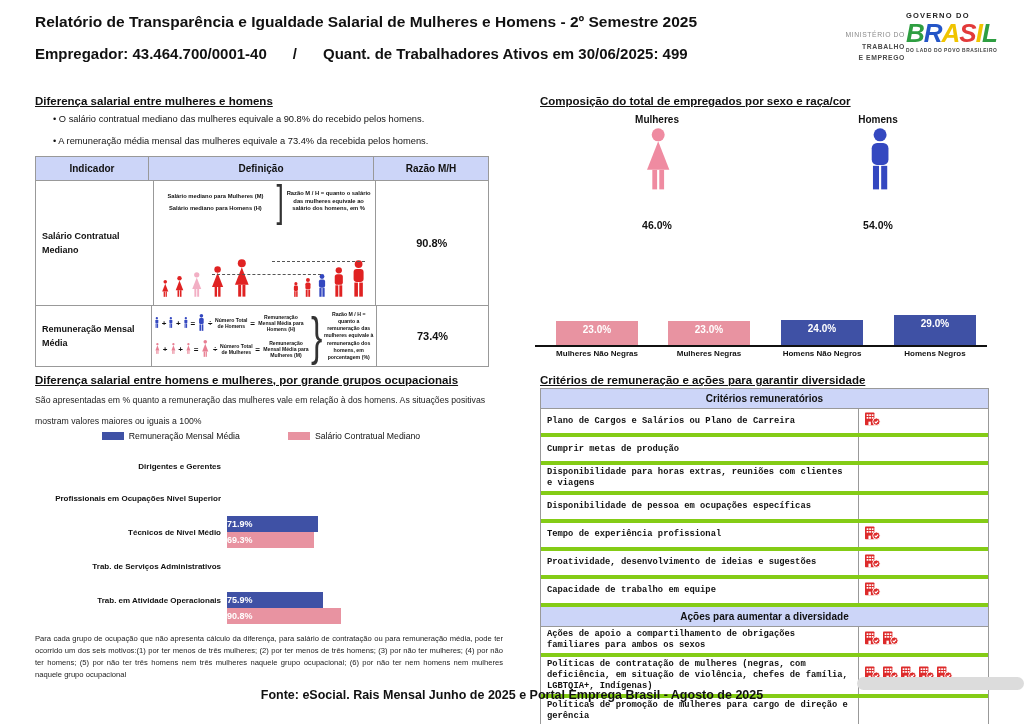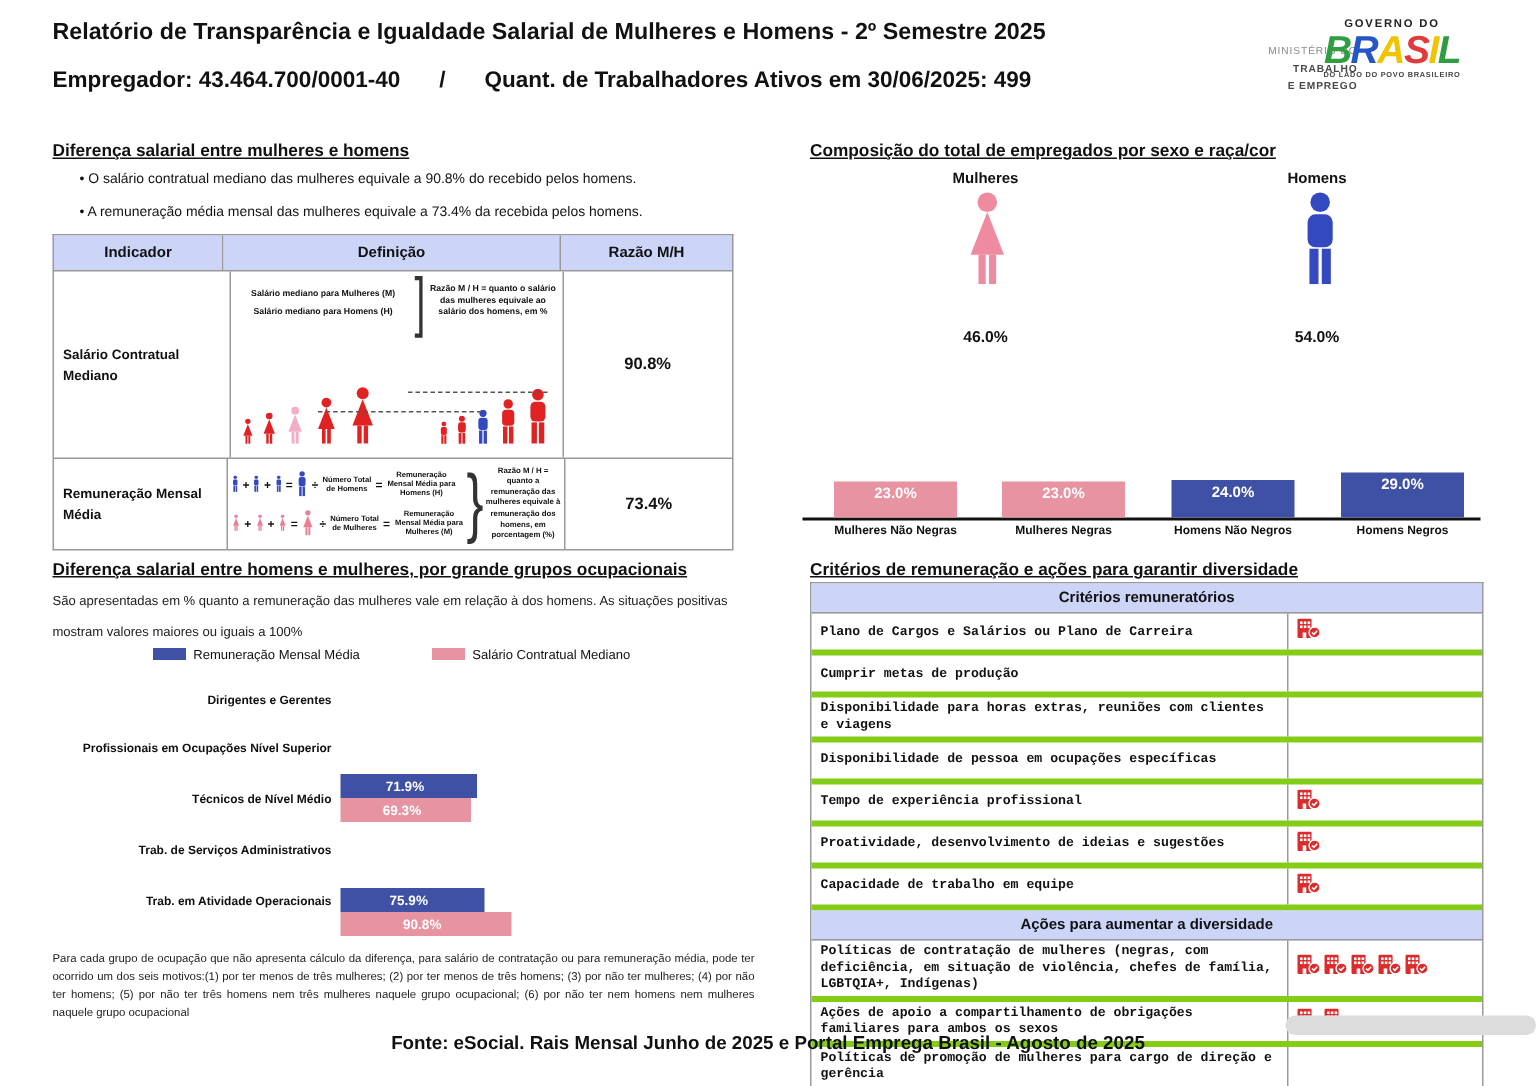--- a/index.html
+++ b/index.html
@@ -6,21 +6,21 @@
   #page{position:relative;width:1024px;height:724px;background:#fff;overflow:hidden;
         font-family:"Liberation Sans","DejaVu Sans",sans-serif;color:#111;}
   .abs{position:absolute;}
 
   
   .h-title{left:35px;top:13px;font-size:15.5px;font-weight:bold;}
   .h-sub{left:35px;top:45px;font-size:15px;font-weight:bold;display:flex;gap:26px;}
   .ministry{left:793px;top:29px;width:112px;text-align:right;font-size:6.8px;letter-spacing:.6px;
             color:#8a8a8a;line-height:1.7;}
   .ministry .b{font-weight:bold;color:#4a4a4a;}
-  .gov{left:876px;top:11px;width:104px;text-align:center;}
+  .gov{left:906px;top:11px;width:104px;text-align:left;}
   .gov-top{font-size:7.5px;font-weight:bold;letter-spacing:1.2px;color:#222;}
   .gov-word{font-size:26px;font-weight:800;letter-spacing:-1px;line-height:1.05;font-style:italic;}
   .gov-tag{font-size:4.9px;font-weight:bold;letter-spacing:.5px;color:#444;margin-top:1px;}
 
   
   .sec-title{font-size:11.5px;font-weight:bold;text-decoration:underline;}
   .bullet{font-size:9.3px;}
   .bullet::before{content:"• ";}
 
   
@@ -60,21 +60,21 @@
   #legend{left:35px;top:431px;width:452px;display:flex;justify-content:center;gap:48px;}
   .legend-item{display:flex;align-items:center;gap:5px;font-size:8.7px;}
   .legend-swatch{width:22px;height:8px;display:inline-block;}
   #occ-chart{left:35px;top:450px;width:470px;display:flex;flex-direction:column;}
   .occ-row{display:flex;align-items:center;}
   .occ-row.plain{height:32px;}
   .occ-row.withbars{height:36px;}
   .occ-label{width:186px;padding-right:6px;text-align:right;font-size:8px;font-weight:bold;white-space:nowrap;}
   .occ-bars{display:flex;flex-direction:column;}
   .occ-bar{height:16px;line-height:16px;color:#fff;font-size:9px;font-weight:bold;
-           text-align:center;padding-right:5px;box-sizing:border-box;}
+           text-align:left;padding-right:5px;box-sizing:border-box;}
   .occ-foot{left:35px;top:633px;width:468px;font-size:7.6px;line-height:1.6;color:#222;text-align:justify;}
 
   
   .gender-label{font-size:10px;font-weight:bold;text-align:center;width:120px;}
   .gender-pct{font-size:10.5px;font-weight:bold;text-align:center;width:120px;}
   #race-chart{left:535px;top:300px;width:452px;height:68px;}
   .race-axis{position:absolute;left:0;right:0;top:45px;height:2px;background:#111;}
   .race-bar{position:absolute;color:#fff;font-size:10px;font-weight:bold;text-align:center;}
   .race-cat{position:absolute;top:49px;width:112px;text-align:center;font-size:8px;font-weight:bold;}
 
@@ -434,20 +434,49 @@
               <rect x="6.6" y="8" width="2.3" height="2.3" fill="#fff"></rect>
               <rect x="10" y="8" width="2.3" height="2.3" fill="#fff"></rect>
               <rect x="5.6" y="14.2" width="3.2" height="4.8" fill="#fff"></rect>
               <circle cx="16.2" cy="14.2" r="4.9" fill="#dd2a2a" stroke="#fff" stroke-width="1.3"></circle>
               <path d="M13.9 14.2 l1.7 1.7 l2.9 -3.2" stroke="#fff" stroke-width="1.5" fill="none"></path>
             </svg></span>
         </div>
       </div>
       <div class="crit-band">Ações para aumentar a diversidade</div>
       <div class="crit-row">
+        <div class="crit-label">Ações de apoio a compartilhamento de obrigações familiares para ambos os sexos</div>
+        <div class="crit-icons">
+          <span><svg width="17" height="15" viewBox="0 0 22 20" xmlns="http://www.w3.org/2000/svg">
+              <rect x="1" y="2" width="12.5" height="17" rx="1" fill="#dd2a2a"></rect>
+              <rect x="3.2" y="4.4" width="2.3" height="2.3" fill="#fff"></rect>
+              <rect x="6.6" y="4.4" width="2.3" height="2.3" fill="#fff"></rect>
+              <rect x="10" y="4.4" width="2.3" height="2.3" fill="#fff"></rect>
+              <rect x="3.2" y="8" width="2.3" height="2.3" fill="#fff"></rect>
+              <rect x="6.6" y="8" width="2.3" height="2.3" fill="#fff"></rect>
+              <rect x="10" y="8" width="2.3" height="2.3" fill="#fff"></rect>
+              <rect x="5.6" y="14.2" width="3.2" height="4.8" fill="#fff"></rect>
+              <circle cx="16.2" cy="14.2" r="4.9" fill="#dd2a2a" stroke="#fff" stroke-width="1.3"></circle>
+              <path d="M13.9 14.2 l1.7 1.7 l2.9 -3.2" stroke="#fff" stroke-width="1.5" fill="none"></path>
+            </svg></span>
+          <span><svg width="17" height="15" viewBox="0 0 22 20" xmlns="http://www.w3.org/2000/svg">
+              <rect x="1" y="2" width="12.5" height="17" rx="1" fill="#dd2a2a"></rect>
+              <rect x="3.2" y="4.4" width="2.3" height="2.3" fill="#fff"></rect>
+              <rect x="6.6" y="4.4" width="2.3" height="2.3" fill="#fff"></rect>
+              <rect x="10" y="4.4" width="2.3" height="2.3" fill="#fff"></rect>
+              <rect x="3.2" y="8" width="2.3" height="2.3" fill="#fff"></rect>
+              <rect x="6.6" y="8" width="2.3" height="2.3" fill="#fff"></rect>
+              <rect x="10" y="8" width="2.3" height="2.3" fill="#fff"></rect>
+              <rect x="5.6" y="14.2" width="3.2" height="4.8" fill="#fff"></rect>
+              <circle cx="16.2" cy="14.2" r="4.9" fill="#dd2a2a" stroke="#fff" stroke-width="1.3"></circle>
+              <path d="M13.9 14.2 l1.7 1.7 l2.9 -3.2" stroke="#fff" stroke-width="1.5" fill="none"></path>
+            </svg></span>
+        </div>
+      </div>
+      <div class="crit-row">
         <div class="crit-label">Políticas de contratação de mulheres (negras, com deficiência, em situação de violência, chefes de família, LGBTQIA+, Indígenas)</div>
         <div class="crit-icons">
           <span><svg width="17" height="15" viewBox="0 0 22 20" xmlns="http://www.w3.org/2000/svg">
               <rect x="1" y="2" width="12.5" height="17" rx="1" fill="#dd2a2a"></rect>
               <rect x="3.2" y="4.4" width="2.3" height="2.3" fill="#fff"></rect>
               <rect x="6.6" y="4.4" width="2.3" height="2.3" fill="#fff"></rect>
               <rect x="10" y="4.4" width="2.3" height="2.3" fill="#fff"></rect>
               <rect x="3.2" y="8" width="2.3" height="2.3" fill="#fff"></rect>
               <rect x="6.6" y="8" width="2.3" height="2.3" fill="#fff"></rect>
               <rect x="10" y="8" width="2.3" height="2.3" fill="#fff"></rect>
@@ -472,49 +501,20 @@
               <rect x="3.2" y="4.4" width="2.3" height="2.3" fill="#fff"></rect>
               <rect x="6.6" y="4.4" width="2.3" height="2.3" fill="#fff"></rect>
               <rect x="10" y="4.4" width="2.3" height="2.3" fill="#fff"></rect>
               <rect x="3.2" y="8" width="2.3" height="2.3" fill="#fff"></rect>
               <rect x="6.6" y="8" width="2.3" height="2.3" fill="#fff"></rect>
               <rect x="10" y="8" width="2.3" height="2.3" fill="#fff"></rect>
               <rect x="5.6" y="14.2" width="3.2" height="4.8" fill="#fff"></rect>
               <circle cx="16.2" cy="14.2" r="4.9" fill="#dd2a2a" stroke="#fff" stroke-width="1.3"></circle>
               <path d="M13.9 14.2 l1.7 1.7 l2.9 -3.2" stroke="#fff" stroke-width="1.5" fill="none"></path>
             </svg></span>
-          <span><svg width="17" height="15" viewBox="0 0 22 20" xmlns="http://www.w3.org/2000/svg">
-              <rect x="1" y="2" width="12.5" height="17" rx="1" fill="#dd2a2a"></rect>
-              <rect x="3.2" y="4.4" width="2.3" height="2.3" fill="#fff"></rect>
-              <rect x="6.6" y="4.4" width="2.3" height="2.3" fill="#fff"></rect>
-              <rect x="10" y="4.4" width="2.3" height="2.3" fill="#fff"></rect>
-              <rect x="3.2" y="8" width="2.3" height="2.3" fill="#fff"></rect>
-              <rect x="6.6" y="8" width="2.3" height="2.3" fill="#fff"></rect>
-              <rect x="10" y="8" width="2.3" height="2.3" fill="#fff"></rect>
-              <rect x="5.6" y="14.2" width="3.2" height="4.8" fill="#fff"></rect>
-              <circle cx="16.2" cy="14.2" r="4.9" fill="#dd2a2a" stroke="#fff" stroke-width="1.3"></circle>
-              <path d="M13.9 14.2 l1.7 1.7 l2.9 -3.2" stroke="#fff" stroke-width="1.5" fill="none"></path>
-            </svg></span>
-          <span><svg width="17" height="15" viewBox="0 0 22 20" xmlns="http://www.w3.org/2000/svg">
-              <rect x="1" y="2" width="12.5" height="17" rx="1" fill="#dd2a2a"></rect>
-              <rect x="3.2" y="4.4" width="2.3" height="2.3" fill="#fff"></rect>
-              <rect x="6.6" y="4.4" width="2.3" height="2.3" fill="#fff"></rect>
-              <rect x="10" y="4.4" width="2.3" height="2.3" fill="#fff"></rect>
-              <rect x="3.2" y="8" width="2.3" height="2.3" fill="#fff"></rect>
-              <rect x="6.6" y="8" width="2.3" height="2.3" fill="#fff"></rect>
-              <rect x="10" y="8" width="2.3" height="2.3" fill="#fff"></rect>
-              <rect x="5.6" y="14.2" width="3.2" height="4.8" fill="#fff"></rect>
-              <circle cx="16.2" cy="14.2" r="4.9" fill="#dd2a2a" stroke="#fff" stroke-width="1.3"></circle>
-              <path d="M13.9 14.2 l1.7 1.7 l2.9 -3.2" stroke="#fff" stroke-width="1.5" fill="none"></path>
-            </svg></span>
-        </div>
-      </div>
-      <div class="crit-row">
-        <div class="crit-label">Ações de apoio a compartilhamento de obrigações familiares para ambos os sexos</div>
-        <div class="crit-icons">
           <span><svg width="17" height="15" viewBox="0 0 22 20" xmlns="http://www.w3.org/2000/svg">
               <rect x="1" y="2" width="12.5" height="17" rx="1" fill="#dd2a2a"></rect>
               <rect x="3.2" y="4.4" width="2.3" height="2.3" fill="#fff"></rect>
               <rect x="6.6" y="4.4" width="2.3" height="2.3" fill="#fff"></rect>
               <rect x="10" y="4.4" width="2.3" height="2.3" fill="#fff"></rect>
               <rect x="3.2" y="8" width="2.3" height="2.3" fill="#fff"></rect>
               <rect x="6.6" y="8" width="2.3" height="2.3" fill="#fff"></rect>
               <rect x="10" y="8" width="2.3" height="2.3" fill="#fff"></rect>
               <rect x="5.6" y="14.2" width="3.2" height="4.8" fill="#fff"></rect>
               <circle cx="16.2" cy="14.2" r="4.9" fill="#dd2a2a" stroke="#fff" stroke-width="1.3"></circle>

